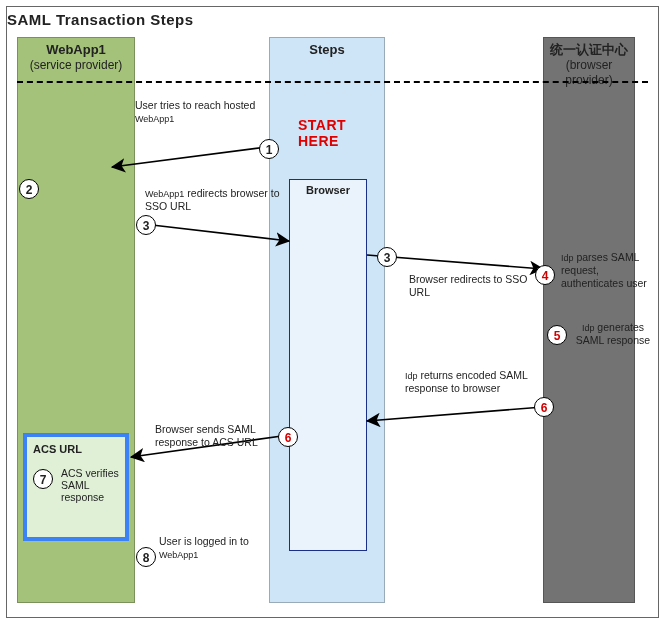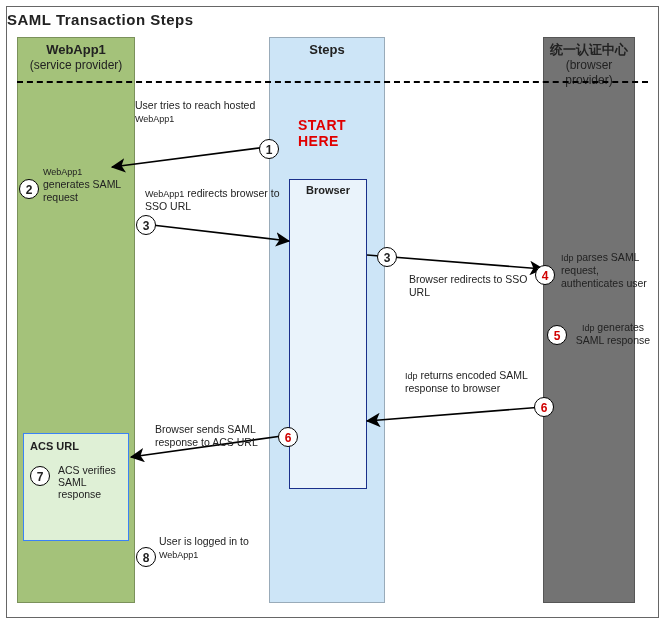--- a/index.html
+++ b/index.html
@@ -52,37 +52,37 @@
     left: 10px;
     top: 74px;
     width: 631px;
     border-top: 2.5px dashed #000;
   }
   .browser-box {
     position: absolute;
     left: 282px;
     top: 172px;
     width: 78px;
-    height: 310px;
+    height: 372px;
     background: #eaf3fb;
     border: 1px solid #1a2f8a;
     box-sizing: border-box;
     font-weight: bold;
     font-size: 11px;
     text-align: center;
     padding-top: 4px;
   }
   .acs-box {
     position: absolute;
     left: 16px;
     top: 426px;
     width: 106px;
     height: 108px;
     background: #dff0d6;
-    border: 1px solid #3b82f6;
+    border: 4px solid #3b82f6;
     box-sizing: border-box;
     padding: 6px 6px;
     font-size: 10.5px;
   }
   .acs-box b { font-size: 11px; }
   .step-num {
     position: absolute;
     width: 20px;
     height: 20px;
     background: #fff;
@@ -175,24 +175,20 @@
   <div class="start-here" style="left:291px; top:110px; white-space:pre; text-align:left;">START
 HERE</div>
 
   <div class="step-num" style="left:252px; top:132px;">1</div>
   <div class="lbl" style="left:128px; top:92px; width:150px;">
     <span>User tries to reach hosted </span>
     <span style="font-size:9px;">WebApp1</span>
   </div>
 
   <div class="step-num" style="left:12px; top:172px;">2</div>
-  <div class="lbl" style="left:36px; top:158px; width:86px;">
-    <span style="font-size:9px;">WebApp1</span>
-    <span> generates SAML request</span>
-  </div>
 
   <div class="step-num" style="left:129px; top:208px;">3</div>
   <div class="lbl" style="left:138px; top:180px; width:140px;">
     <span style="font-size:9px;">WebApp1</span>
     <span> redirects browser to SSO URL</span>
   </div>
 
   <div class="step-num" style="left:370px; top:240px;">3</div>
   <div class="lbl" style="left:402px; top:222px; width:120px;margin-top:44px;">
     <span>Browser redirects to SSO URL</span>

